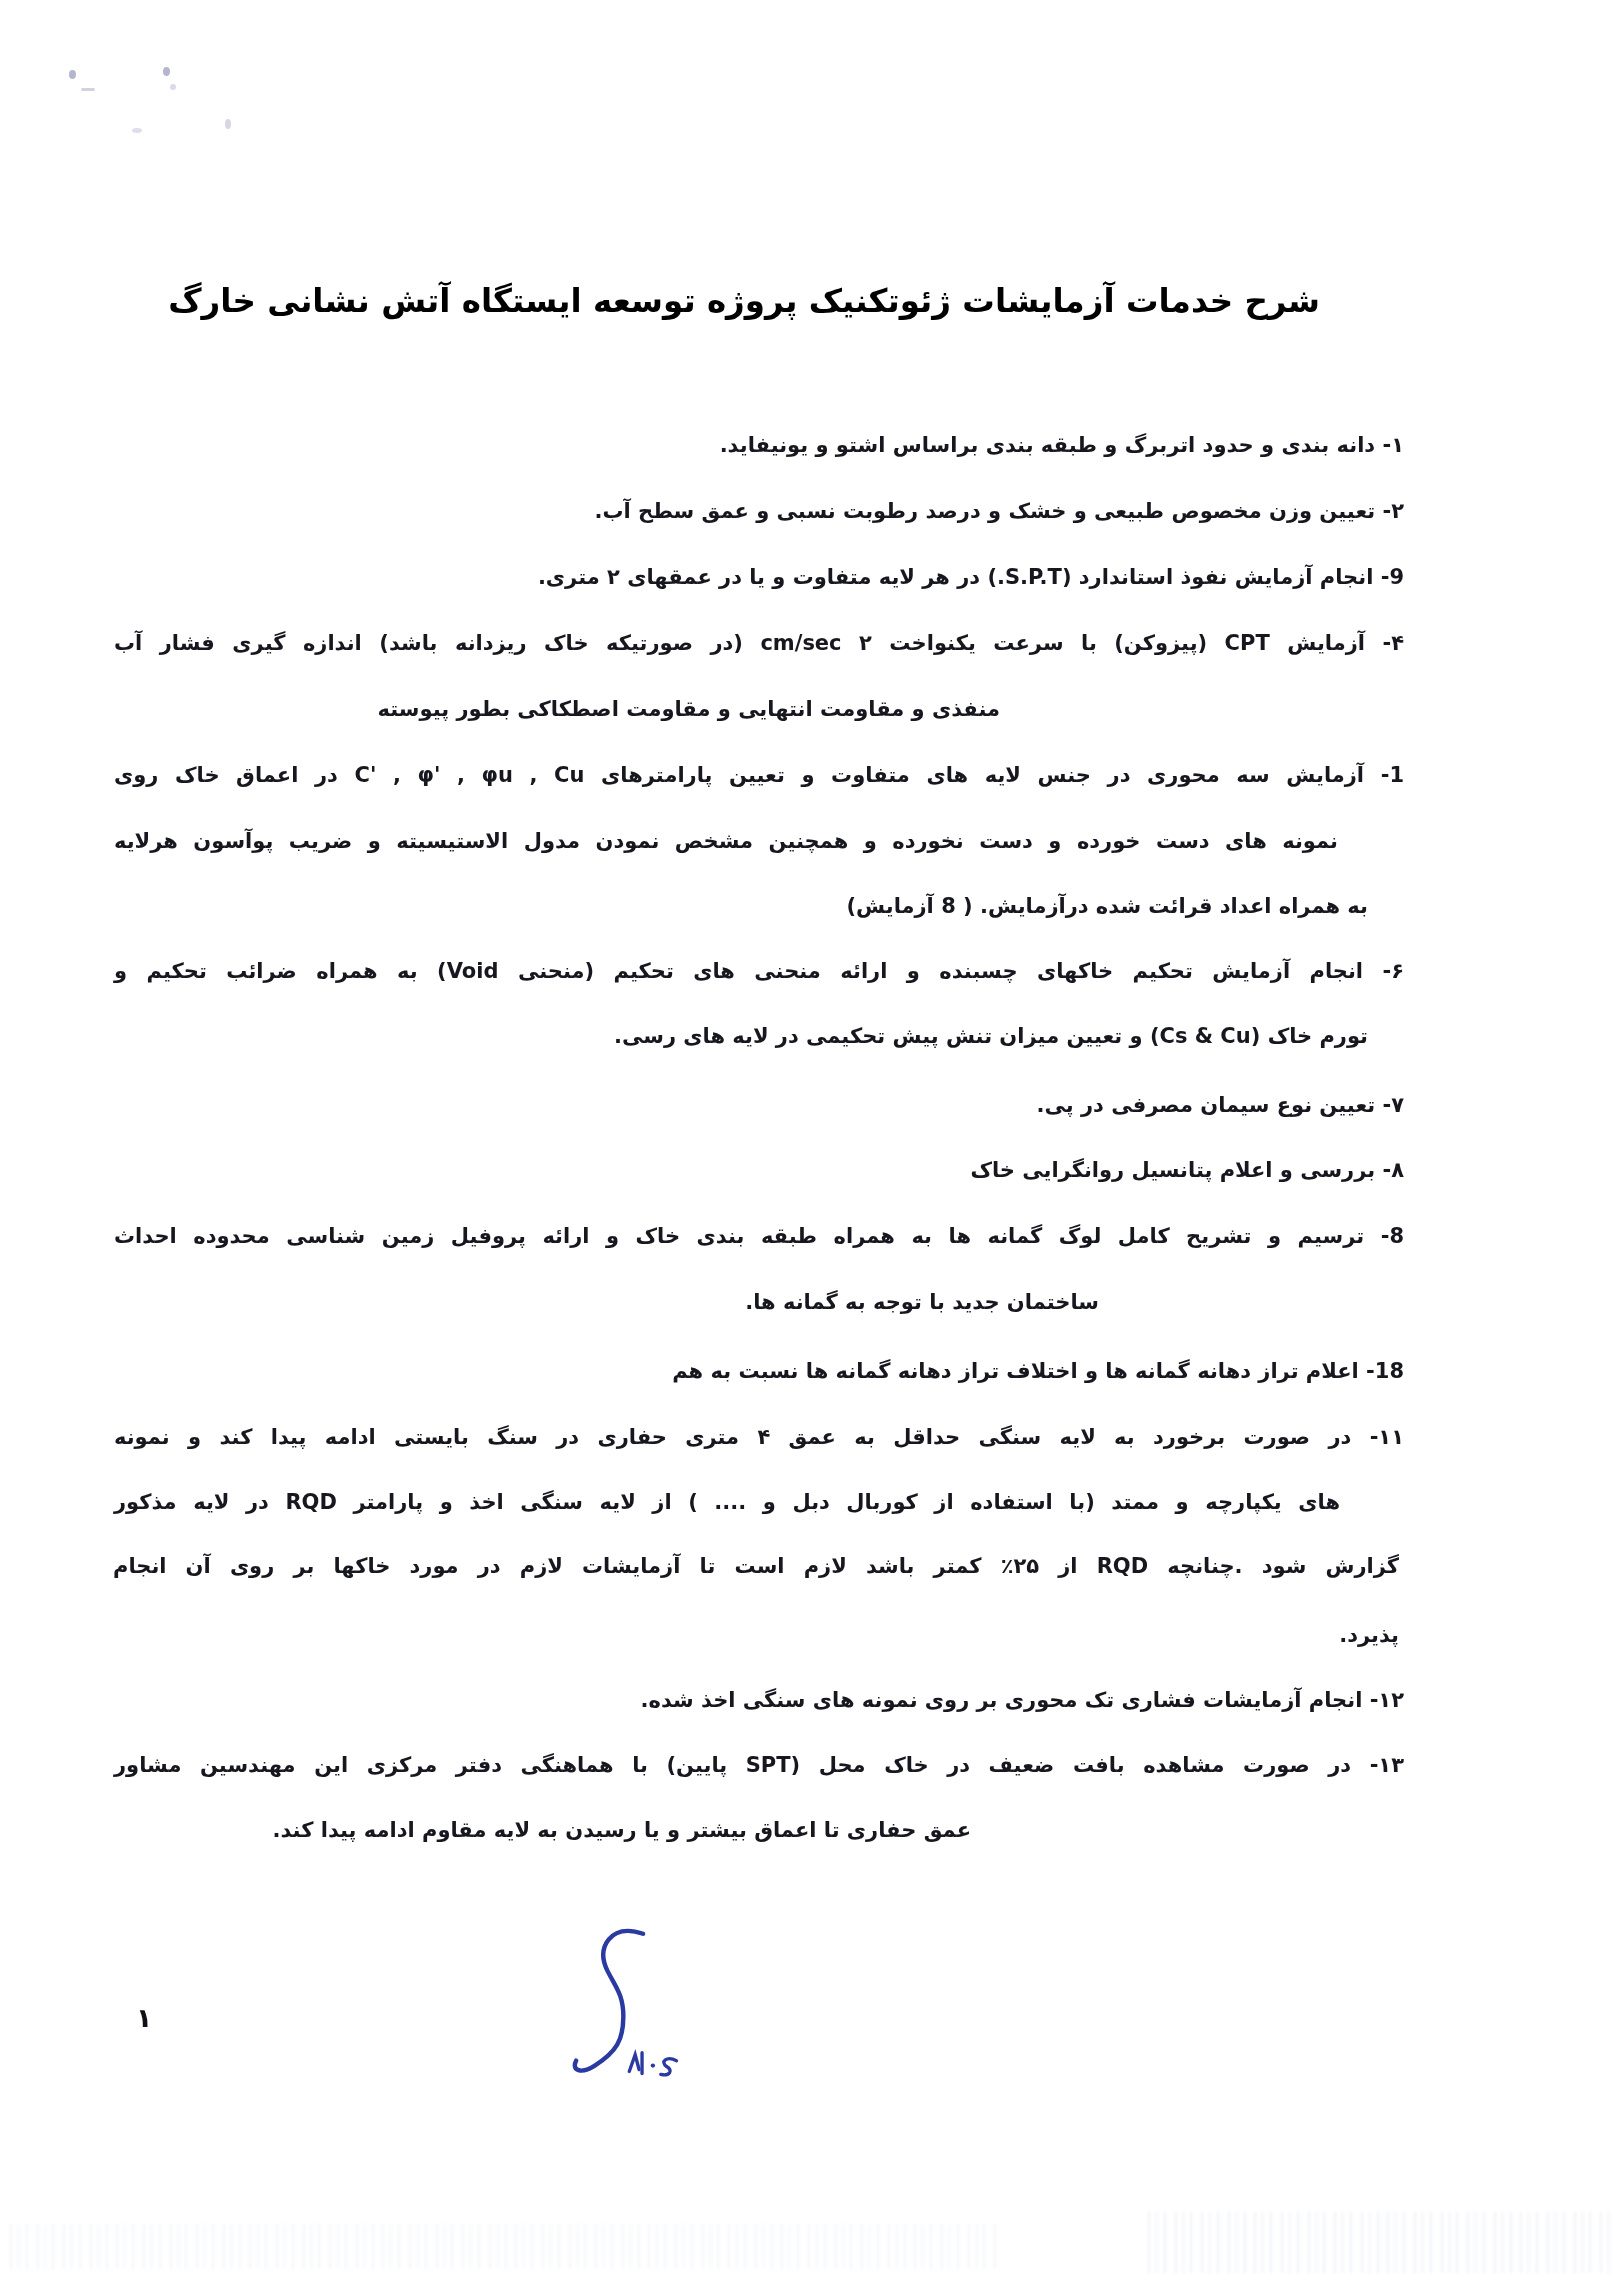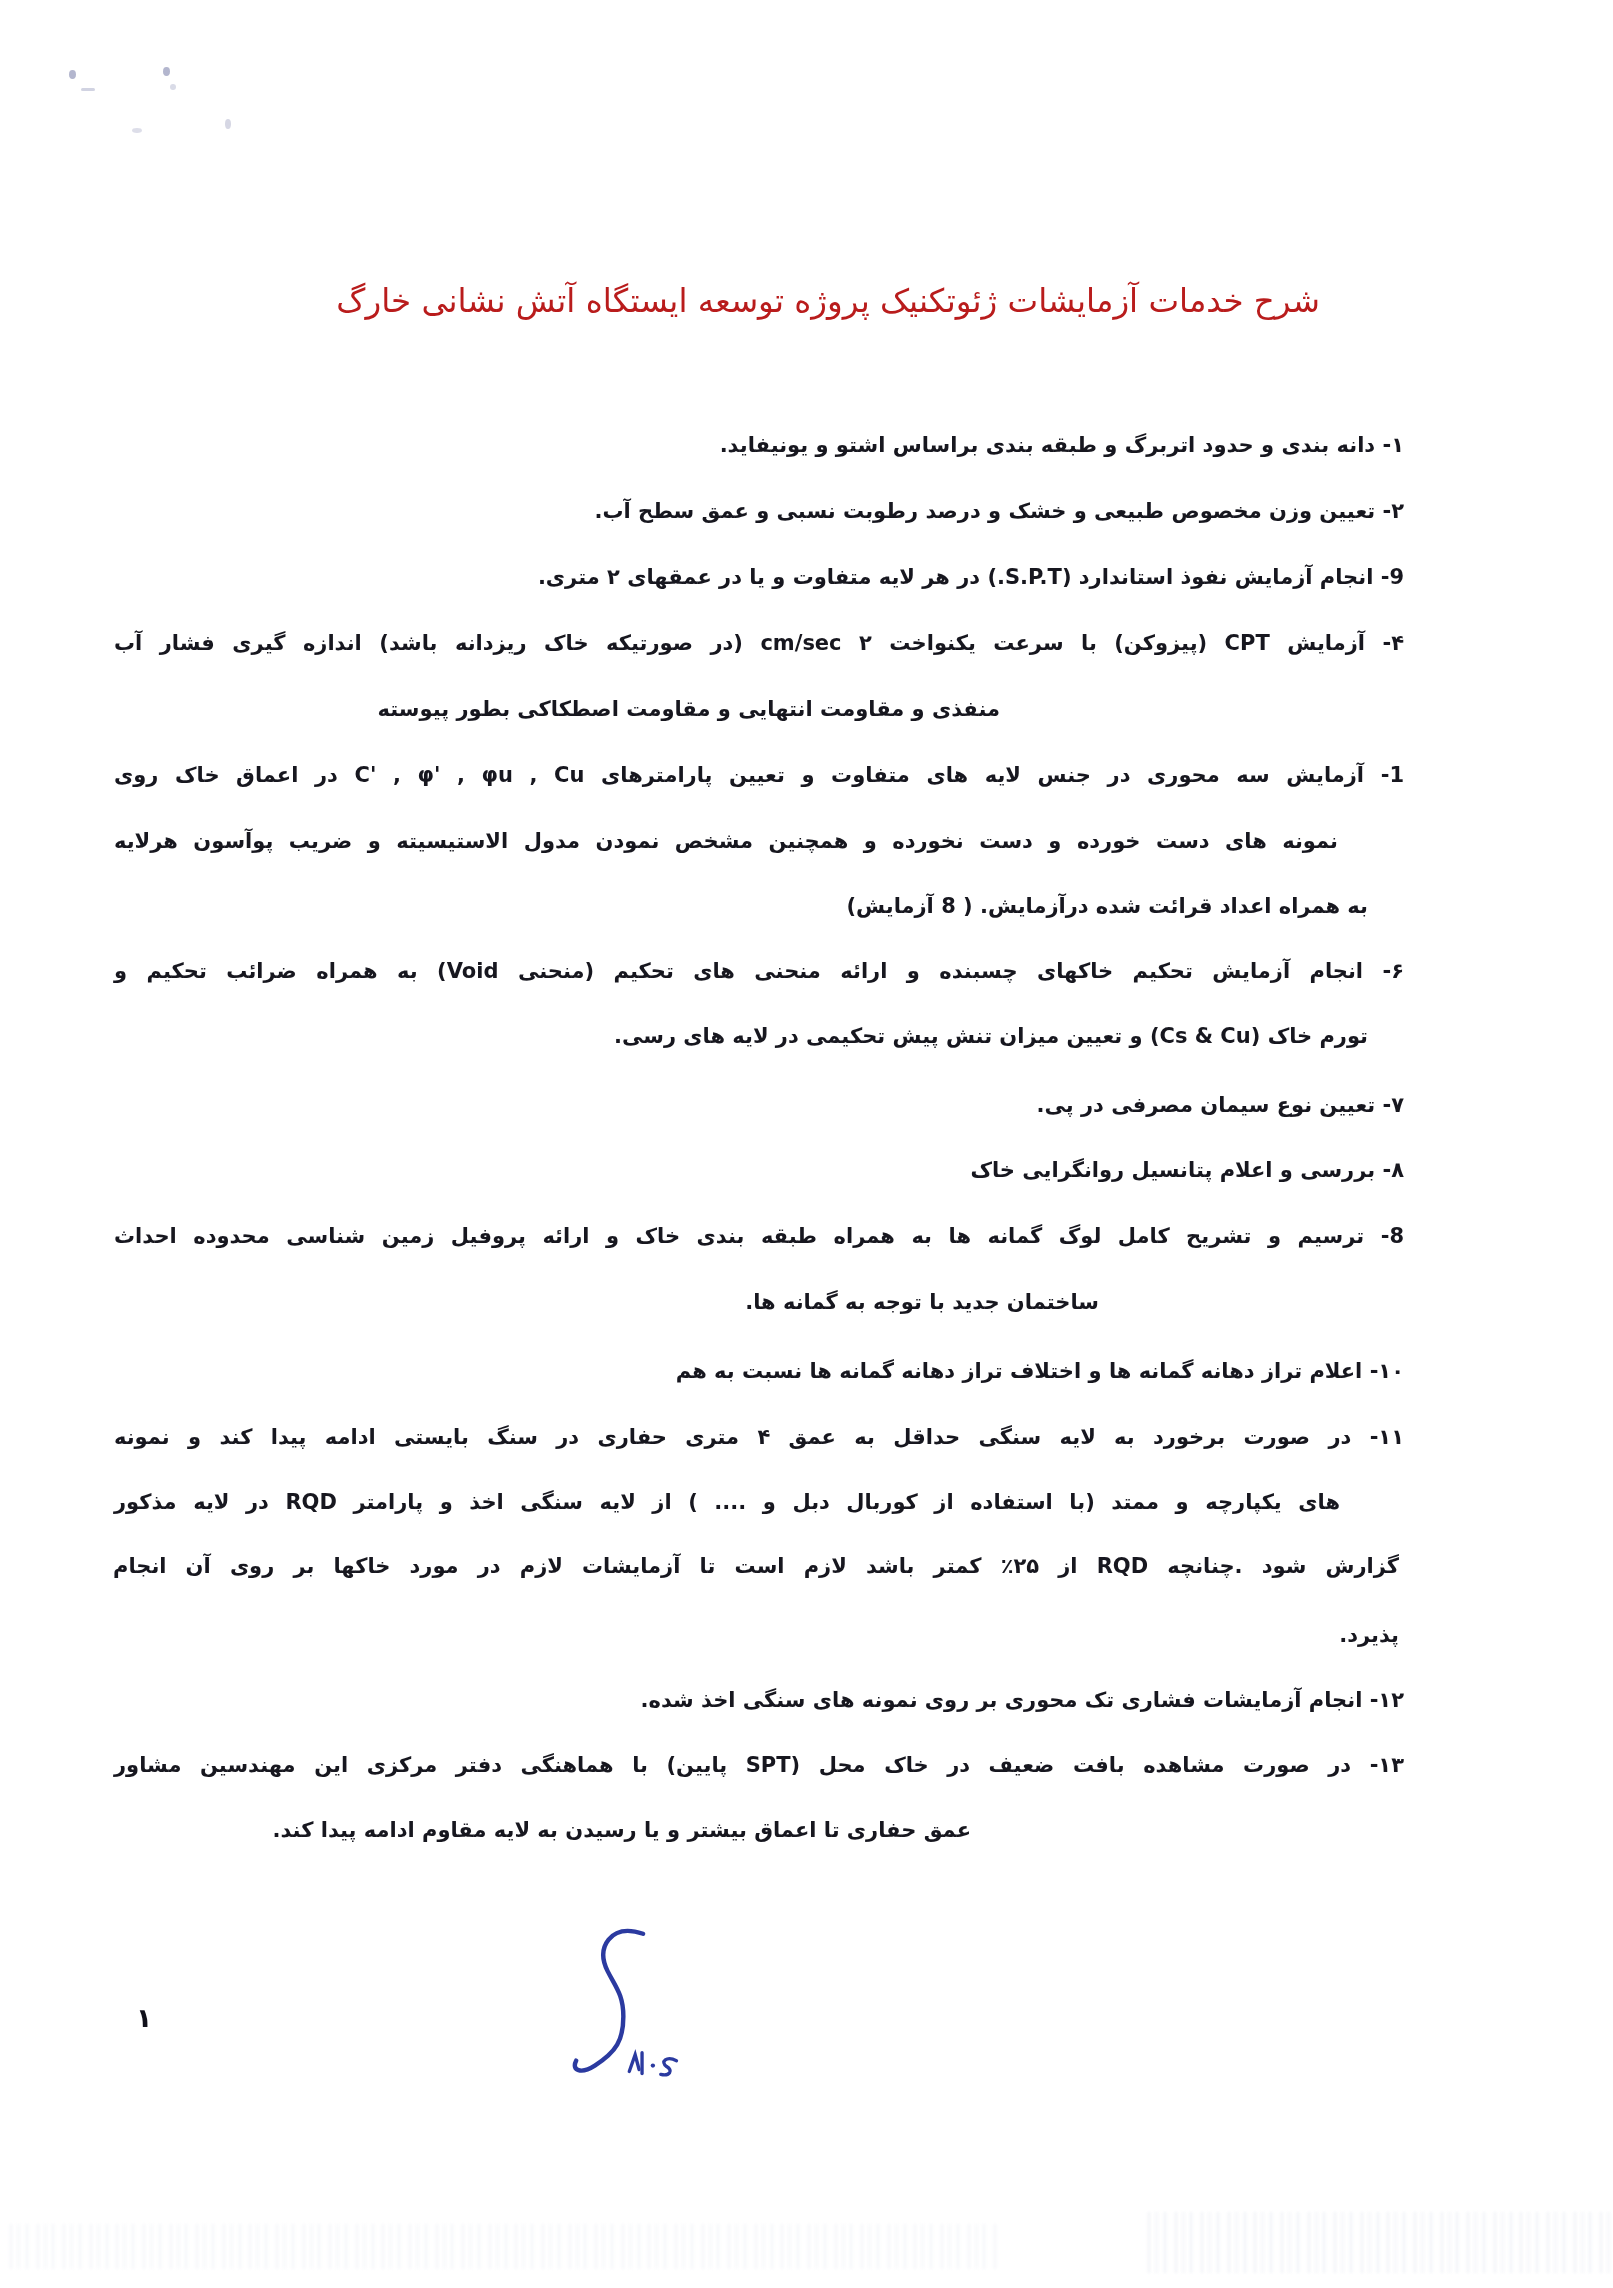--- a/index.html
+++ b/index.html
@@ -8,22 +8,22 @@
     width:1614px; height:2288px;
     background:#ffffff;
     overflow:hidden;
     font-family:"DejaVu Sans", sans-serif;
     direction:rtl;
   }
   .doc-title {
     position:absolute;
     top:282px; left:433px; width:887px;
     text-align:center;
-    font-size:32.5px; font-weight:normal;
-    color:#b91c1c;
+    font-size:32.5px; font-weight:bold;
+    color:#000000;
     white-space:nowrap;
   }
   .ln {
     position:absolute;
     direction:rtl;
     font-size:21px; font-weight:bold;
     color:#17171f;
     white-space:nowrap;
     line-height:1.2;
   }
@@ -84,21 +84,21 @@
 
     <div class="ln just" style="top:959px;right:210px;width:1290px">۶- انجام آزمایش تحکیم خاکهای چسبنده و ارائه منحنی های تحکیم (منحنی Void) به همراه ضرائب تحکیم و</div>
     <div class="ln" style="top:1024px;right:246px">تورم خاک (Cs &amp; Cu) و تعیین میزان تنش پیش تحکیمی در لایه های رسی.</div>
 
     <div class="ln" style="top:1093px;right:210px">۷- تعیین نوع سیمان مصرفی در پی.</div>
     <div class="ln" style="top:1158px;right:210px">۸- بررسی و اعلام پتانسیل روانگرایی خاک</div>
 
     <div class="ln just" style="top:1224px;right:210px;width:1290px">8-  ترسیم و تشریح کامل لوگ گمانه ها به همراه طبقه بندی خاک و ارائه پروفیل زمین شناسی محدوده احداث</div>
     <div class="ln" style="top:1290px;right:515px">ساختمان جدید با توجه به گمانه ها.</div>
 
-    <div class="ln" style="top:1359px;right:210px">۱۰- اعلام تراز دهانه گمانه ها و اختلاف تراز دهانه گمانه ها نسبت به هم</div>
+    <div class="ln" style="top:1359px;right:210px">18- اعلام تراز دهانه گمانه ها و اختلاف تراز دهانه گمانه ها نسبت به هم</div>
 
     <div class="ln just" style="top:1425px;right:210px;width:1290px">۱۱- در صورت برخورد به لایه سنگی حداقل به عمق ۴ متری حفاری در سنگ بایستی ادامه پیدا کند و نمونه</div>
     <div class="ln just" style="top:1490px;right:274px;width:1226px">های یکپارچه و ممتد (با استفاده از کوربال دبل و .... ) از لایه سنگی اخذ و پارامتر RQD در لایه مذکور</div>
     <div class="ln just" style="top:1554px;right:215px;width:1286px">گزارش شود .چنانچه RQD از ۲۵٪ کمتر باشد لازم است تا آزمایشات لازم در مورد خاکها بر روی آن انجام</div>
     <div class="ln" style="top:1623px;right:215px">پذیرد.</div>
 
     <div class="ln" style="top:1688px;right:210px">۱۲- انجام آزمایشات فشاری تک محوری بر روی نمونه های سنگی اخذ شده.</div>
 
     <div class="ln just" style="top:1753px;right:210px;width:1290px">۱۳- در صورت مشاهده بافت ضعیف در خاک محل (SPT پایین) با هماهنگی دفتر مرکزی این مهندسین مشاور</div>
     <div class="ln" style="top:1818px;right:643px">عمق حفاری تا اعماق بیشتر و یا رسیدن به لایه مقاوم ادامه پیدا کند.</div>

